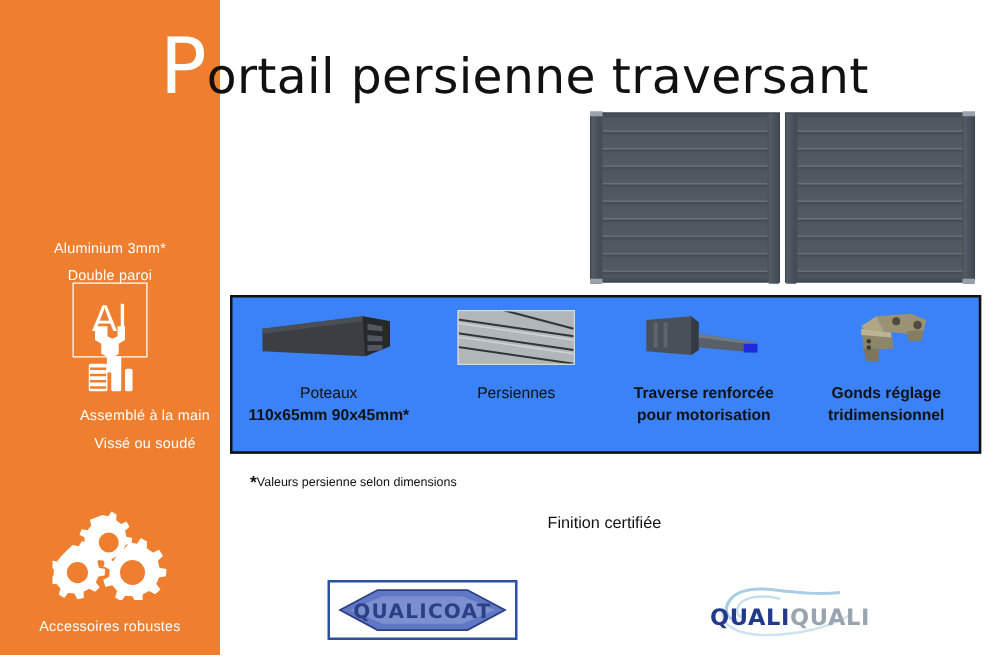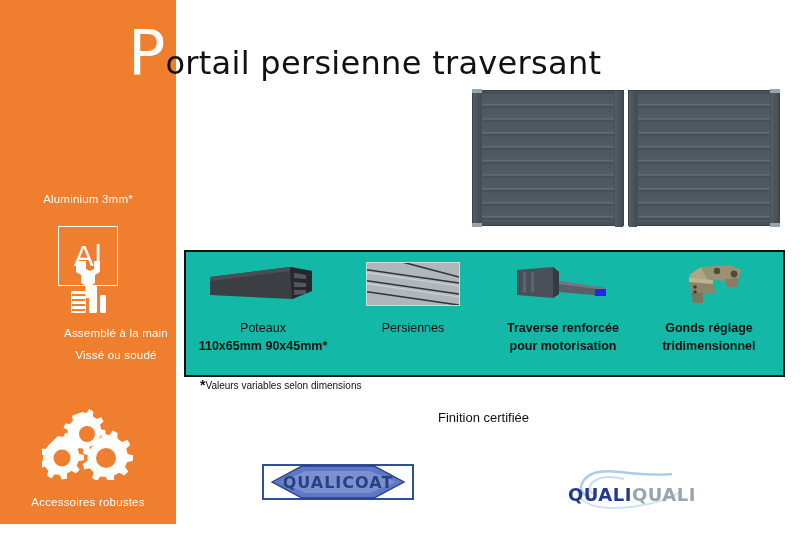--- a/index.html
+++ b/index.html
@@ -22,40 +22,40 @@
 
   .icon-wrap{position:absolute;left:0;width:176px;display:flex;
              justify-content:center;align-items:center;}
 
   
   #title-wrap{position:absolute;left:128px;top:22px;z-index:3;
               white-space:nowrap;}
   #title-P{font-size:62px;line-height:62px;color:#ffffff;
            font-family:"DejaVu Sans",sans-serif;font-weight:400;
            vertical-align:baseline;}
-  #title-rest{font-size:32px;line-height:62px;color:#111;
+  #title-rest{font-size:39px;line-height:62px;color:#111;
               font-family:"DejaVu Sans",sans-serif;font-weight:400;
               vertical-align:baseline;letter-spacing:.3px;}
 
   
   #gate{position:absolute;left:472px;top:90px;width:308px;height:136px;}
   .leaf{position:absolute;top:0;height:136px;background:#474f59;
         border:1px solid #3a424b;box-sizing:border-box;}
   #leaf-l{left:0;width:152px;}
   #leaf-r{left:156px;width:152px;}
   .leaf-post{position:absolute;top:0;height:136px;width:8px;
              background:linear-gradient(90deg,#555d67,#424a54);}
   .slats{position:absolute;left:9px;right:9px;top:3px;bottom:3px;
          background:repeating-linear-gradient(180deg,
            #4e565f 0px,#525a63 10px,#6e767f 11px,#444c55 12px,#4a525b 14px);}
   .cap{position:absolute;width:10px;height:4px;background:#9aa2ab;}
 
   
-  #comp-box{position:absolute;left:184px;top:250px;width:601px;height:127px;
-            border:2.2px solid #111;background:#14b8a6;box-sizing:border-box;}
+  #comp-box{position:absolute;left:184px;top:236px;width:601px;height:127px;
+            border:2.2px solid #111;background:#3b82f6;box-sizing:border-box;}
   .comp{position:absolute;top:4px;width:150px;text-align:center;}
   .comp-img{height:56px;display:flex;align-items:center;justify-content:center;}
   .comp-t1{font-size:12.5px;color:#111;margin-top:7px;line-height:18px;
            white-space:nowrap;}
   .comp-t2{font-size:12.5px;color:#111;font-weight:bold;line-height:18px;
            white-space:nowrap;}
   .comp-t1b{font-weight:bold;}
 
   
   .post-prof{width:110px;height:38px;position:relative;}
@@ -65,21 +65,21 @@
   .hinge{width:72px;height:42px;position:relative;}
 
   
   #footnote{position:absolute;left:200px;top:379px;font-size:10px;
             color:#111;line-height:13px;white-space:nowrap;}
   #footnote .star{font-size:14px;font-weight:bold;vertical-align:-1px;}
   #finition{position:absolute;left:438px;top:410px;font-size:13px;
             font-weight:normal;color:#111;white-space:nowrap;}
 
   
-  #qualicoat{position:absolute;left:262px;top:464px;width:152px;height:36px;
+  #qualicoat{position:absolute;left:262px;top:464px;width:152px;height:48px;
              border:2px solid #2d4fa0;box-sizing:border-box;background:#fff;
              display:flex;align-items:center;justify-content:center;}
   #qc-diamond{width:140px;height:38px;position:relative;
               display:flex;align-items:center;justify-content:center;}
   #qc-text{position:relative;font-size:16px;font-weight:bold;
            color:#2a3f86;letter-spacing:1px;z-index:2;
            font-family:"DejaVu Sans",sans-serif;}
 
   #qualimarine{position:absolute;left:560px;top:466px;width:152px;height:46px;}
   #qm-text{position:absolute;left:8px;top:18px;font-size:18px;font-weight:bold;
@@ -92,20 +92,21 @@
 
 <div id="sidebar">
 
   <div class="side-block" style="top:113px;">
     <div id="al-box">
       <div id="al-text">Al</div>
     </div>
   </div>
   <div class="side-block" style="top:188px;">
     <div class="side-label">Aluminium 3mm*</div>
+    <div class="side-label">Double paroi</div>
   </div>
 
   <div class="icon-wrap" style="top:256px;height:64px;">
     <svg width="62" height="62" viewBox="0 0 62 62">
 
       <path d="M19 4 L19 15 L24 18 L24 26 L32 30 L38 26 L38 18 L43 15 L43 4 L37 4 L37 12 L33 14 L29 12 L29 4 Z" fill="#ffffff"></path>
       <rect x="28.5" y="27" width="6" height="14" fill="#ffffff"></rect>
 
       <rect x="14" y="34" width="15" height="22" rx="1.5" fill="#ffffff"></rect>
       <g stroke="#ef7f2e" stroke-width="2">
@@ -232,21 +233,21 @@
         <circle cx="22" cy="29" r="1.8" fill="#3c3930"></circle>
         <polygon points="52,16 66,15 64,24 54,24" fill="#867e63"></polygon>
       </svg>
     </div>
     <div class="comp-t1 comp-t1b">Gonds réglage</div>
     <div class="comp-t2">tridimensionnel</div>
   </div>
 </div>
 
 <div id="footnote">
-  <span class="star">*</span><span>Valeurs variables selon dimensions</span>
+  <span class="star">*</span><span>Valeurs persienne selon dimensions</span>
 </div>
 
 <div id="finition">Finition certifiée</div>
 
 <div id="qualicoat">
   <div id="qc-diamond">
     <svg width="140" height="38" viewBox="0 0 140 38" style="position:absolute;left:0;top:0;">
       <polygon points="4,19 34,3 106,3 136,19 106,35 34,35" fill="#5f77c4" stroke="#2a3f86" stroke-width="1.4"></polygon>
       <polygon points="12,19 38,8 102,8 128,19 102,30 38,30" fill="#8fa2d8" opacity="0.6"></polygon>
     </svg>

